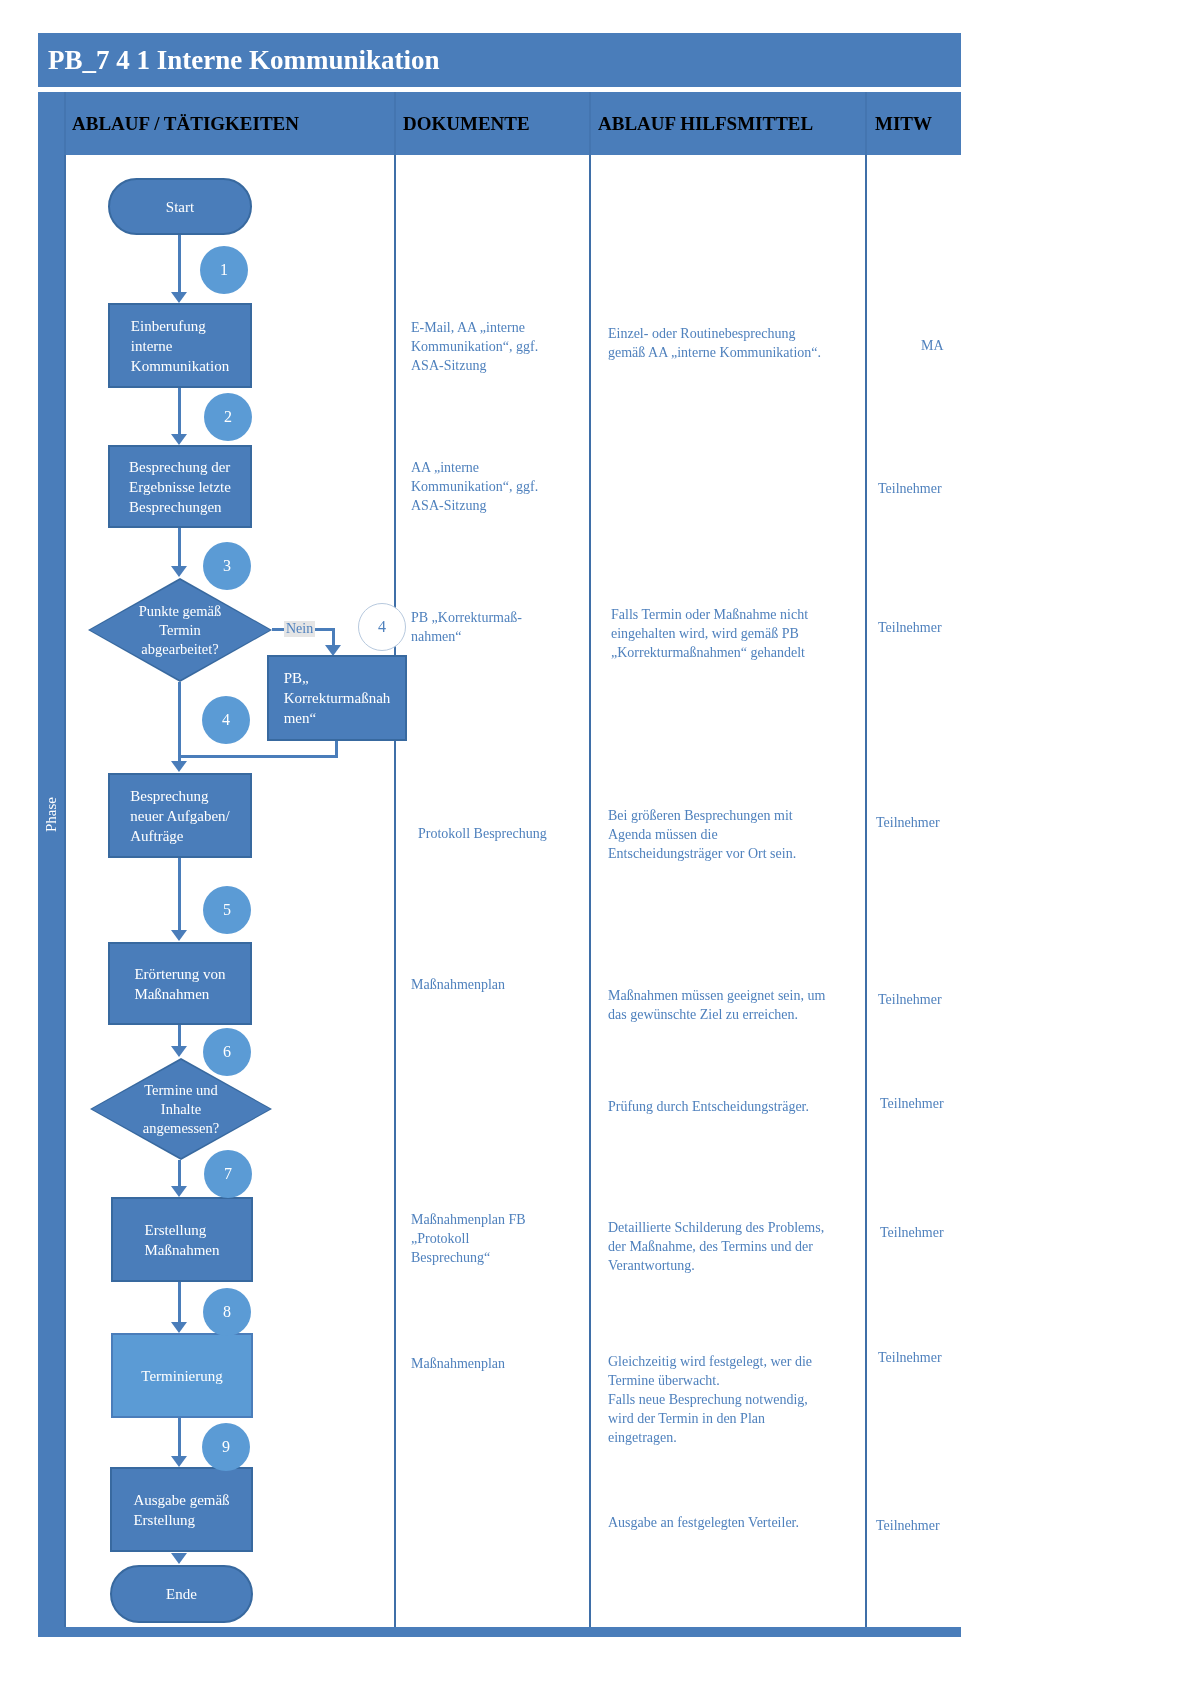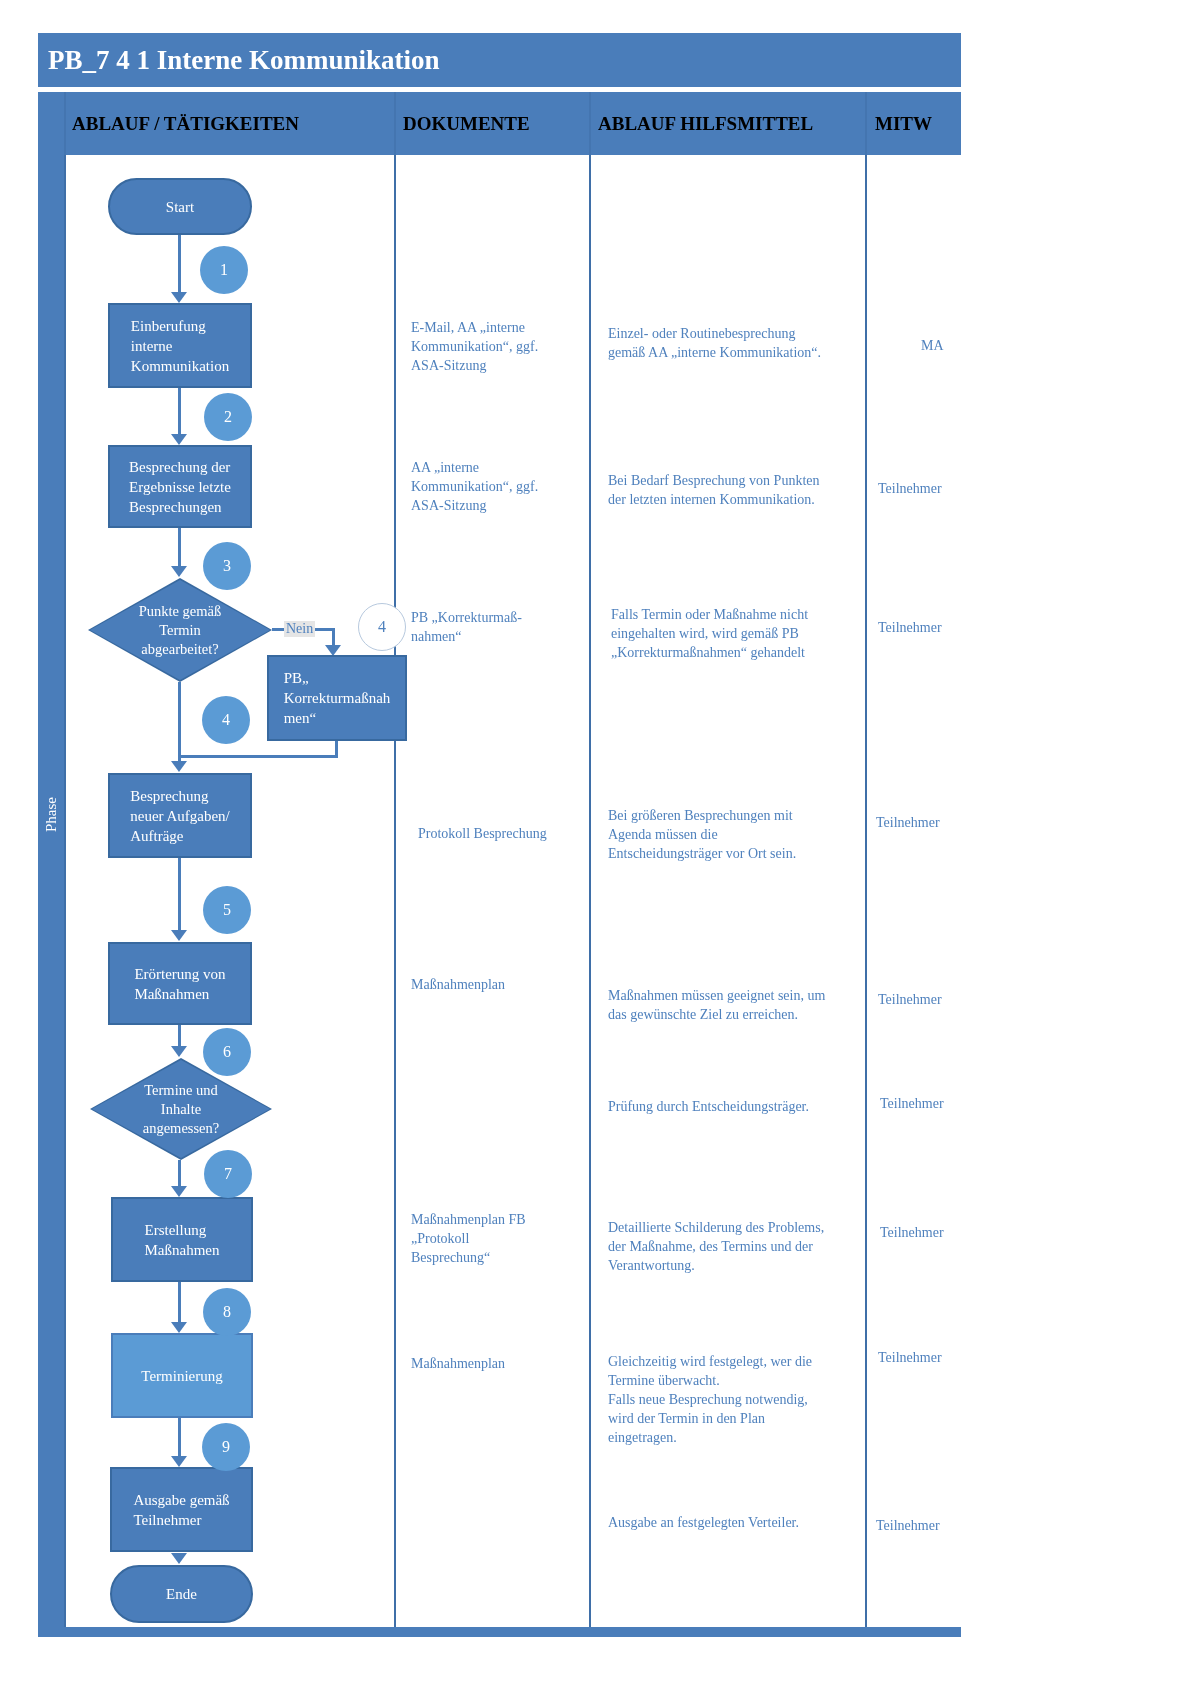--- a/index.html
+++ b/index.html
@@ -150,43 +150,41 @@
 
   <div class="abs circle" style="left:204px;top:1150px">7</div>
   <div class="abs box" style="left:111px;top:1197px;width:142px;height:85px">Erstellung
 Maßnahmen</div>
 
   <div class="abs circle" style="left:203px;top:1288px">8</div>
   <div class="abs box lightbox" style="left:111px;top:1333px;width:142px;height:85px">Terminierung</div>
 
   <div class="abs circle" style="left:202px;top:1423px">9</div>
   <div class="abs box" style="left:110px;top:1467px;width:143px;height:85px">Ausgabe gemäß
-Teilnehmer</div>
+Erstellung</div>
 
   <div class="abs box pill" style="left:110px;top:1565px;width:143px;height:58px">Ende</div>
 
   <div class="abs cell" style="left:411px;top:318px;width:170px">E-Mail, AA „interne
 Kommunikation“, ggf.
 ASA-Sitzung</div>
   <div class="abs cell" style="left:411px;top:458px;width:170px">AA „interne
 Kommunikation“, ggf.
 ASA-Sitzung</div>
   <div class="abs cell" style="left:411px;top:608px;width:170px">PB „Korrekturmaß-
 nahmen“</div>
   <div class="abs cell" style="left:418px;top:824px;width:170px">Protokoll Besprechung</div>
   <div class="abs cell" style="left:411px;top:975px;width:170px">Maßnahmenplan</div>
   <div class="abs cell" style="left:411px;top:1210px;width:170px">Maßnahmenplan FB
 „Protokoll
 Besprechung“</div>
   <div class="abs cell" style="left:411px;top:1354px;width:170px">Maßnahmenplan</div>
 
   <div class="abs cell" style="left:608px;top:324px;width:252px">Einzel- oder Routinebesprechung
 gemäß AA „interne Kommunikation“.</div>
-  <div class="abs cell" style="left:608px;top:471px;width:252px">Bei Bedarf Besprechung von Punkten
-der letzten internen Kommunikation.</div>
   <div class="abs cell" style="left:611px;top:605px;width:252px">Falls Termin oder Maßnahme nicht
 eingehalten wird, wird gemäß PB
 „Korrekturmaßnahmen“ gehandelt</div>
   <div class="abs cell" style="left:608px;top:806px;width:252px">Bei größeren Besprechungen mit
 Agenda müssen die
 Entscheidungsträger vor Ort sein.</div>
   <div class="abs cell" style="left:608px;top:986px;width:252px">Maßnahmen müssen geeignet sein, um
 das gewünschte Ziel zu erreichen.</div>
   <div class="abs cell" style="left:608px;top:1097px;width:252px">Prüfung durch Entscheidungsträger.</div>
   <div class="abs cell" style="left:608px;top:1352px;width:252px">Gleichzeitig wird festgelegt, wer die

